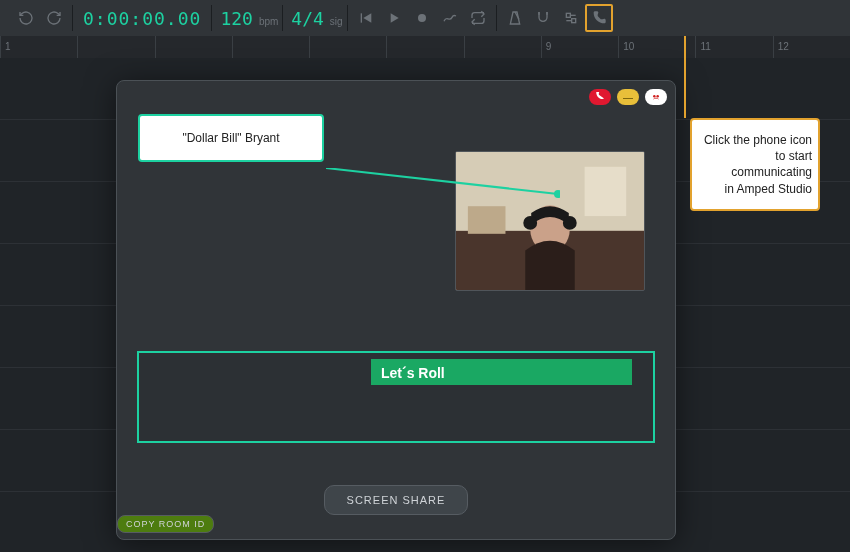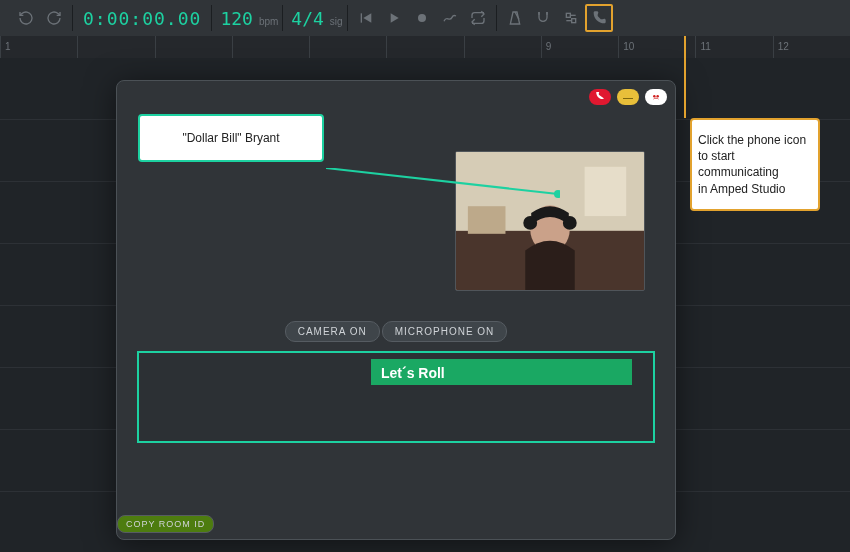--- a/index.html
+++ b/index.html
@@ -229,21 +229,21 @@
   }
   
   .callout-tip {
     position: absolute;
     right: 30px; top: 118px;
     width: 130px;
     background: #fff;
     color: #222;
     border: 2px solid var(--orange-highlight);
     border-radius: 4px;
-    text-align: left;
+    text-align: right;
     font-size: 12px;
     padding: 12px 6px;
     line-height: 1.35;
   }
   .tip-line {
     position: absolute;
     right: 164px; top: 36px;
     width: 2px; height: 82px;
     background: var(--orange-highlight);
   }
@@ -384,30 +384,29 @@
       <rect x="130" y="15" width="42" height="50" fill="#e6ddc9"></rect>
       <rect x="12" y="55" width="38" height="28" fill="#bda98a"></rect>
       <ellipse cx="95" cy="78" rx="20" ry="24" fill="#caa189"></ellipse>
       <path d="M70 140 L70 100 Q95 80 120 100 L120 140 Z" fill="#2b1e1a"></path>
       <path d="M76 62 Q95 48 114 62 L114 74 Q95 58 76 74 Z" fill="#1a1a1a"></path>
       <circle cx="75" cy="72" r="7" fill="#1a1a1a"></circle>
       <circle cx="115" cy="72" r="7" fill="#1a1a1a"></circle>
     </svg>
   </div>
 
-  <div class="cam-row">
-    <div class="pill">CAMERA ON</div>
-    <div class="pill">MICROPHONE ON</div>
-  </div>
 
   <div class="chat-box">
     <div class="chat-bubble">Let´s Roll</div>
   </div>
 
 
+  <div class="share-row">
+    <div class="pill" style="padding:8px 22px;font-size:11px">SCREEN SHARE</div>
+  </div>
 
   <div class="copy-room">COPY ROOM ID</div>
 </div>
 
 <div class="callout-connect">
   <div>"Dollar Bill" Bryant</div>
 </div>
 <svg class="callout-line">
   <line x1="0" y1="0" x2="232" y2="26" stroke="#1dd1a1" stroke-width="2"></line>
   <circle cx="232" cy="26" r="4" fill="#1dd1a1"></circle>

